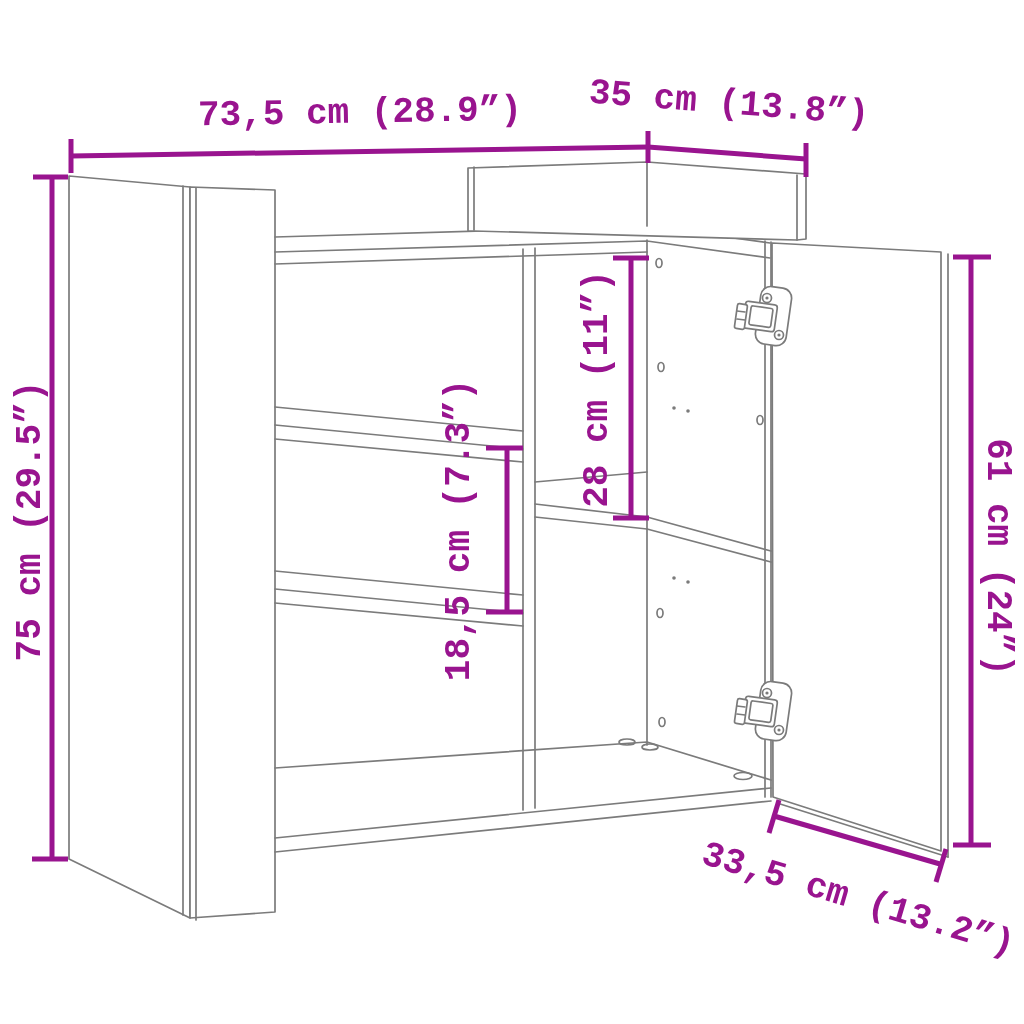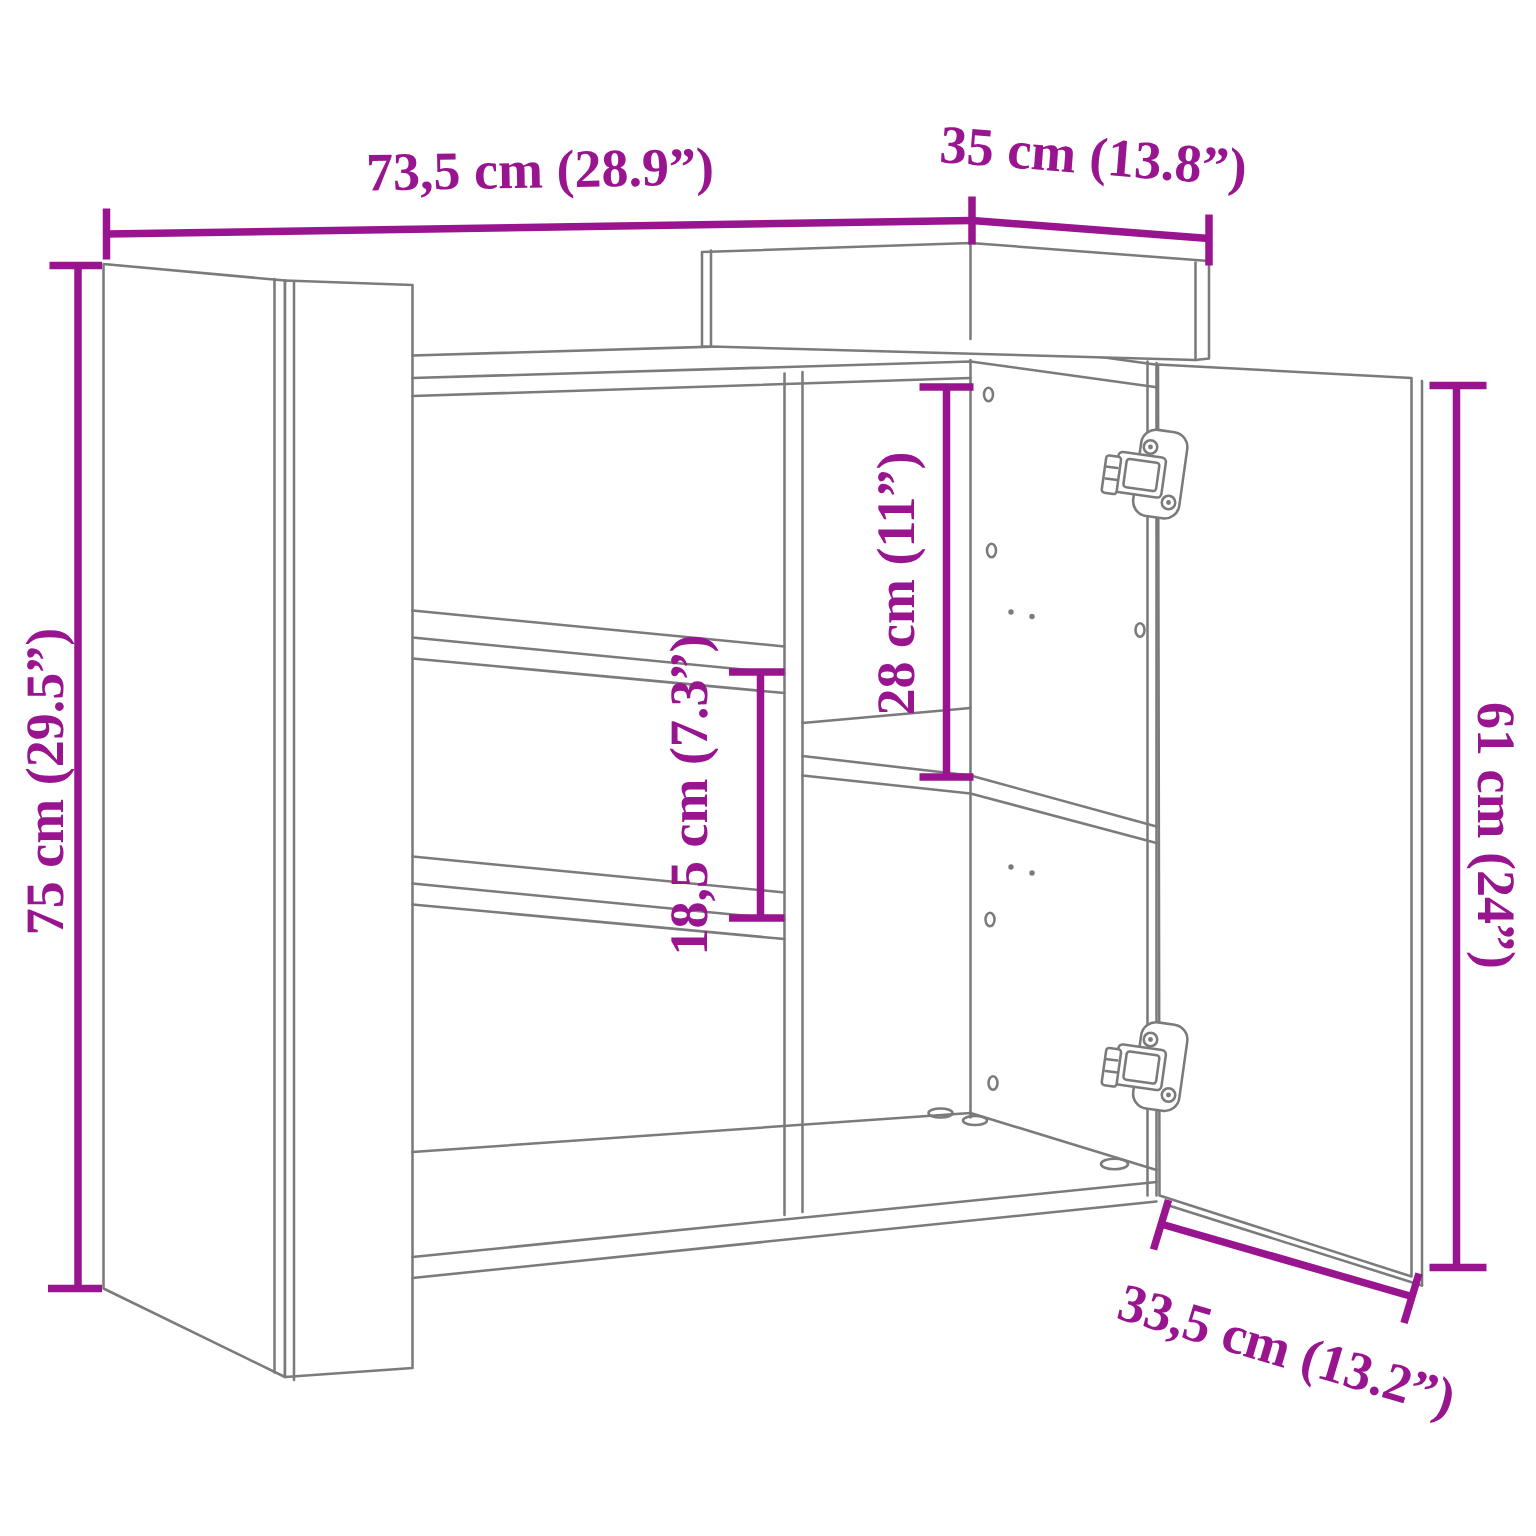--- a/index.html
+++ b/index.html
@@ -6,21 +6,21 @@
     --dim-color:#99148F;
     --line-color:#7b7b7b;
     --bg-color:#ffffff;
   }
   html,body{margin:0;padding:0;background:#fff;}
   .canvas{
     position:relative;
     width:1024px;height:1024px;
     background:var(--bg-color);
     overflow:hidden;
-    font-family:Liberation Serif, serif;
+    font-family:Liberation Mono, monospace;
   }
   svg{position:absolute;left:0;top:0;}
   .art{stroke:var(--line-color);stroke-width:1.7;fill:none;stroke-linejoin:round;stroke-linecap:round;}
   .artfill{stroke:var(--line-color);stroke-width:1.7;fill:#ffffff;stroke-linejoin:round;}
   .artdot{fill:var(--line-color);stroke:none;}
   .dim{stroke:var(--dim-color);stroke-width:5;fill:none;stroke-linecap:butt;}
   .dim-label{
     position:absolute;
     color:var(--dim-color);
     font-size:36px;

